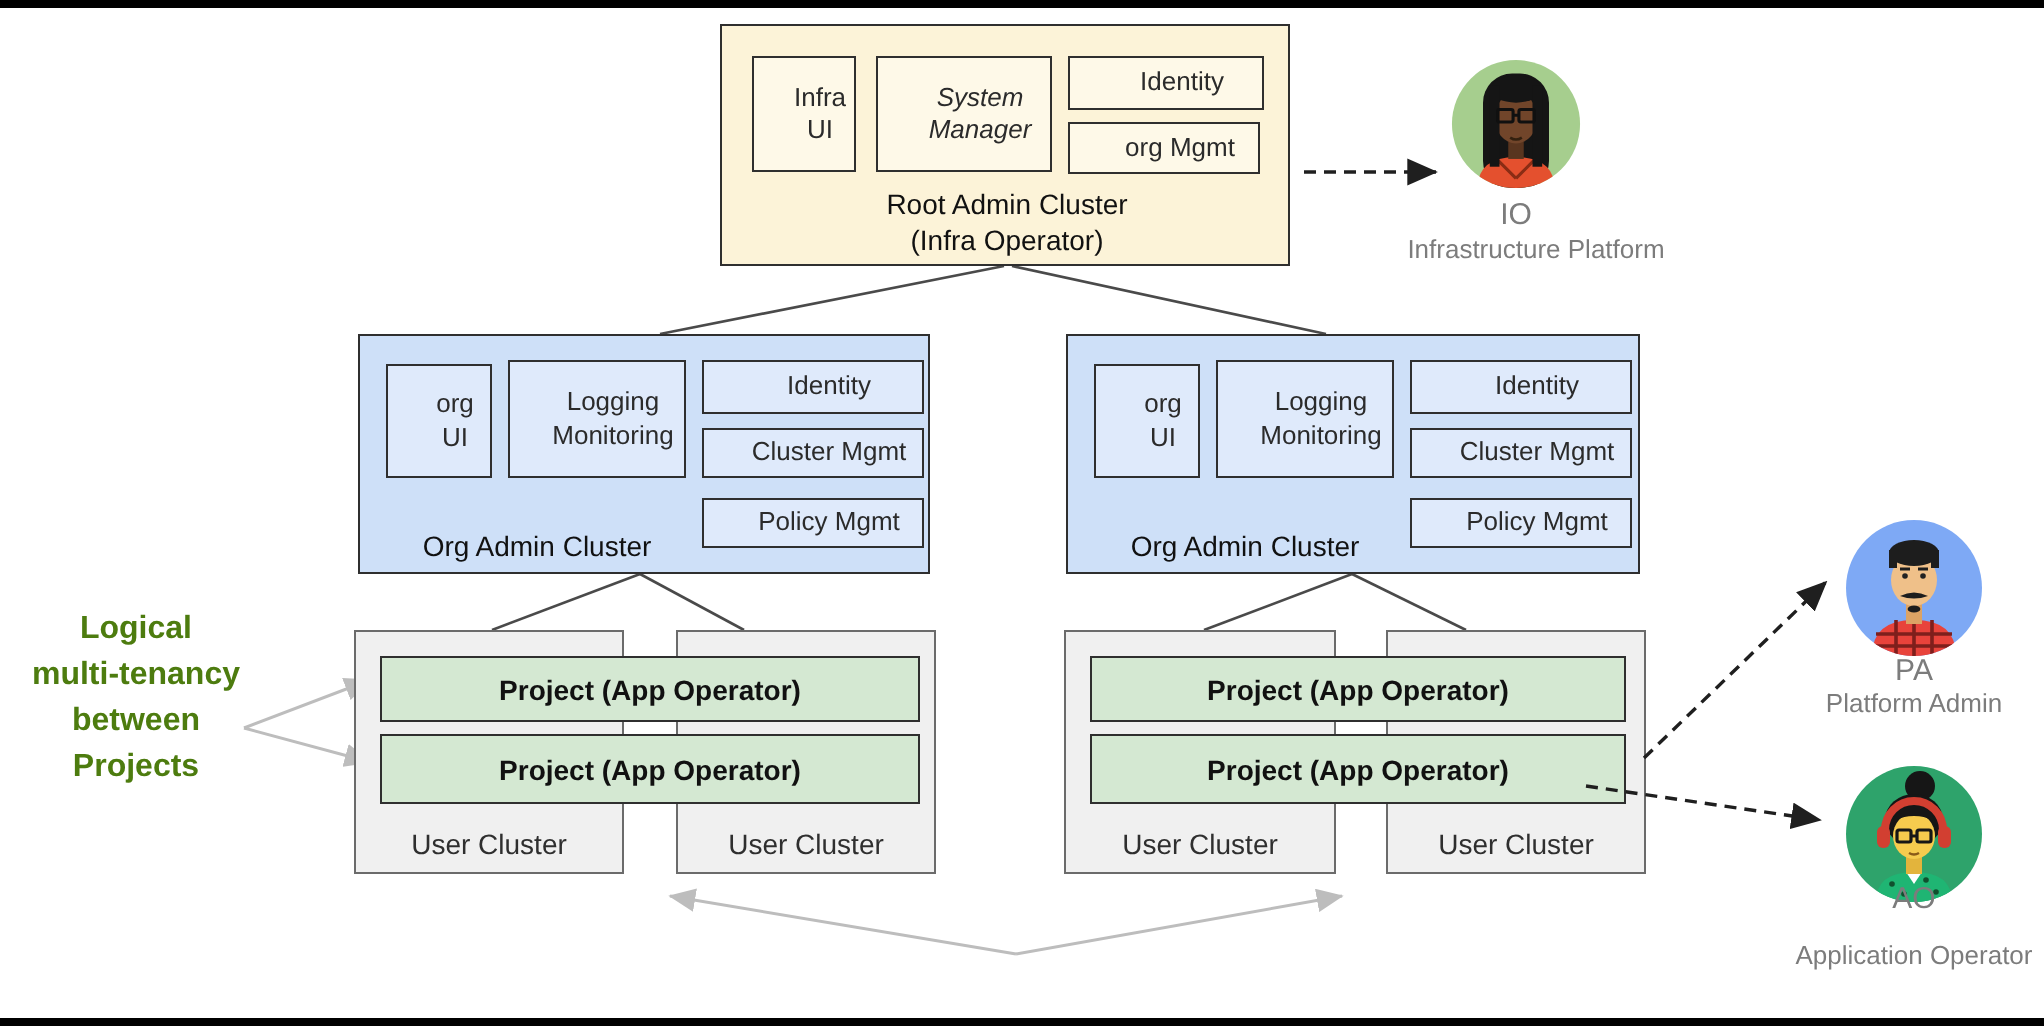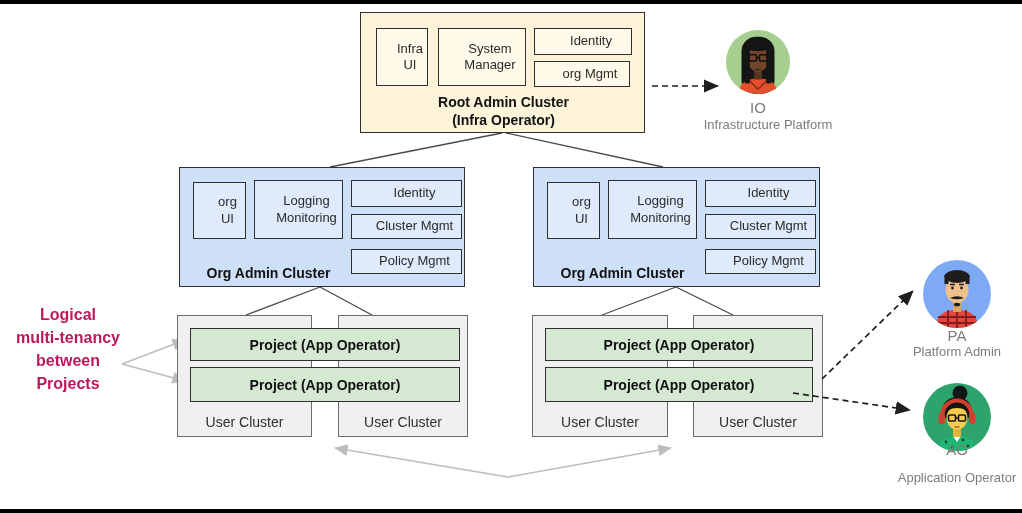--- a/index.html
+++ b/index.html
@@ -20,26 +20,26 @@
     text-align:center;font-size:13px;line-height:1.25;color:#2b2b2b;white-space:pre-line;padding-left:16px;
   }
   .root-item{background:var(--root_item_fill,#FEF9E8);}
   .org-item{background:var(--org_item_fill,#DFEAFB);}
   .project-bar{
     background:var(--project_fill,#D4E8D2);border:1.5px solid #2f2f2f;
     display:flex;align-items:center;justify-content:center;
     font-weight:bold;font-size:14px;color:#111;
   }
   .cluster-title{
-    font-weight:bold;font-size:14px;text-align:center;color:#111;
+    font-weight:normal;font-size:14px;text-align:center;color:#111;
     white-space:pre-line;line-height:1.3;
   }
   .user-label{font-size:14px;color:#2f2f2f;text-align:center;}
   .side-label{
-    font-weight:bold;font-size:16px;line-height:23px;text-align:center;color:#be185d;
+    font-weight:bold;font-size:16px;line-height:23px;text-align:center;color:#4d7c0f;
     white-space:pre-line;
   }
   .bottom-label{font-weight:bold;font-size:17px;text-align:center;color:#111;}
   .persona-code{font-size:15px;color:#7c7c7c;text-align:center;}
   .persona-role{font-size:13px;color:#7c7c7c;text-align:center;}
   svg.layer{position:absolute;left:0;top:0;pointer-events:none;}
   .under{z-index:1;} .boxes{z-index:2;} .over{z-index:3;}
 </style>
 </head>
 <body>
@@ -72,21 +72,21 @@
     </g>
     <g stroke="#BDBDBD" stroke-width="1.5" fill="none">
       <line x1="122" y1="364" x2="185" y2="340" marker-end="url(#arrGray)"></line>
       <line x1="122" y1="364" x2="185" y2="381" marker-end="url(#arrGray)"></line>
     </g>
   </svg>
 
   <div class="abs boxes cluster root-cluster" style="left:360px;top:12px;width:285px;height:121px;">
     <div class="abs item root-item" style="left:15px;top:15px;width:52px;height:58px;">Infra
 UI</div>
-    <div class="abs item root-item" style="left:77px;top:15px;width:88px;height:58px;">System
+    <div class="abs item root-item" style="left:77px;top:15px;width:88px;height:58px;font-style:italic;">System
 Manager</div>
     <div class="abs item root-item" style="left:173px;top:15px;width:98px;height:27px;">Identity</div>
     <div class="abs item root-item" style="left:173px;top:48px;width:96px;height:26px;">org Mgmt</div>
     <div class="abs cluster-title" style="left:0;top:80px;width:285px;">Root Admin Cluster
 (Infra Operator)</div>
   </div>
 
   <div class="abs boxes cluster org-cluster" style="left:179px;top:167px;width:286px;height:120px;">
     <div class="abs item org-item" style="left:13px;top:14px;width:53px;height:57px;">org
 UI</div>

